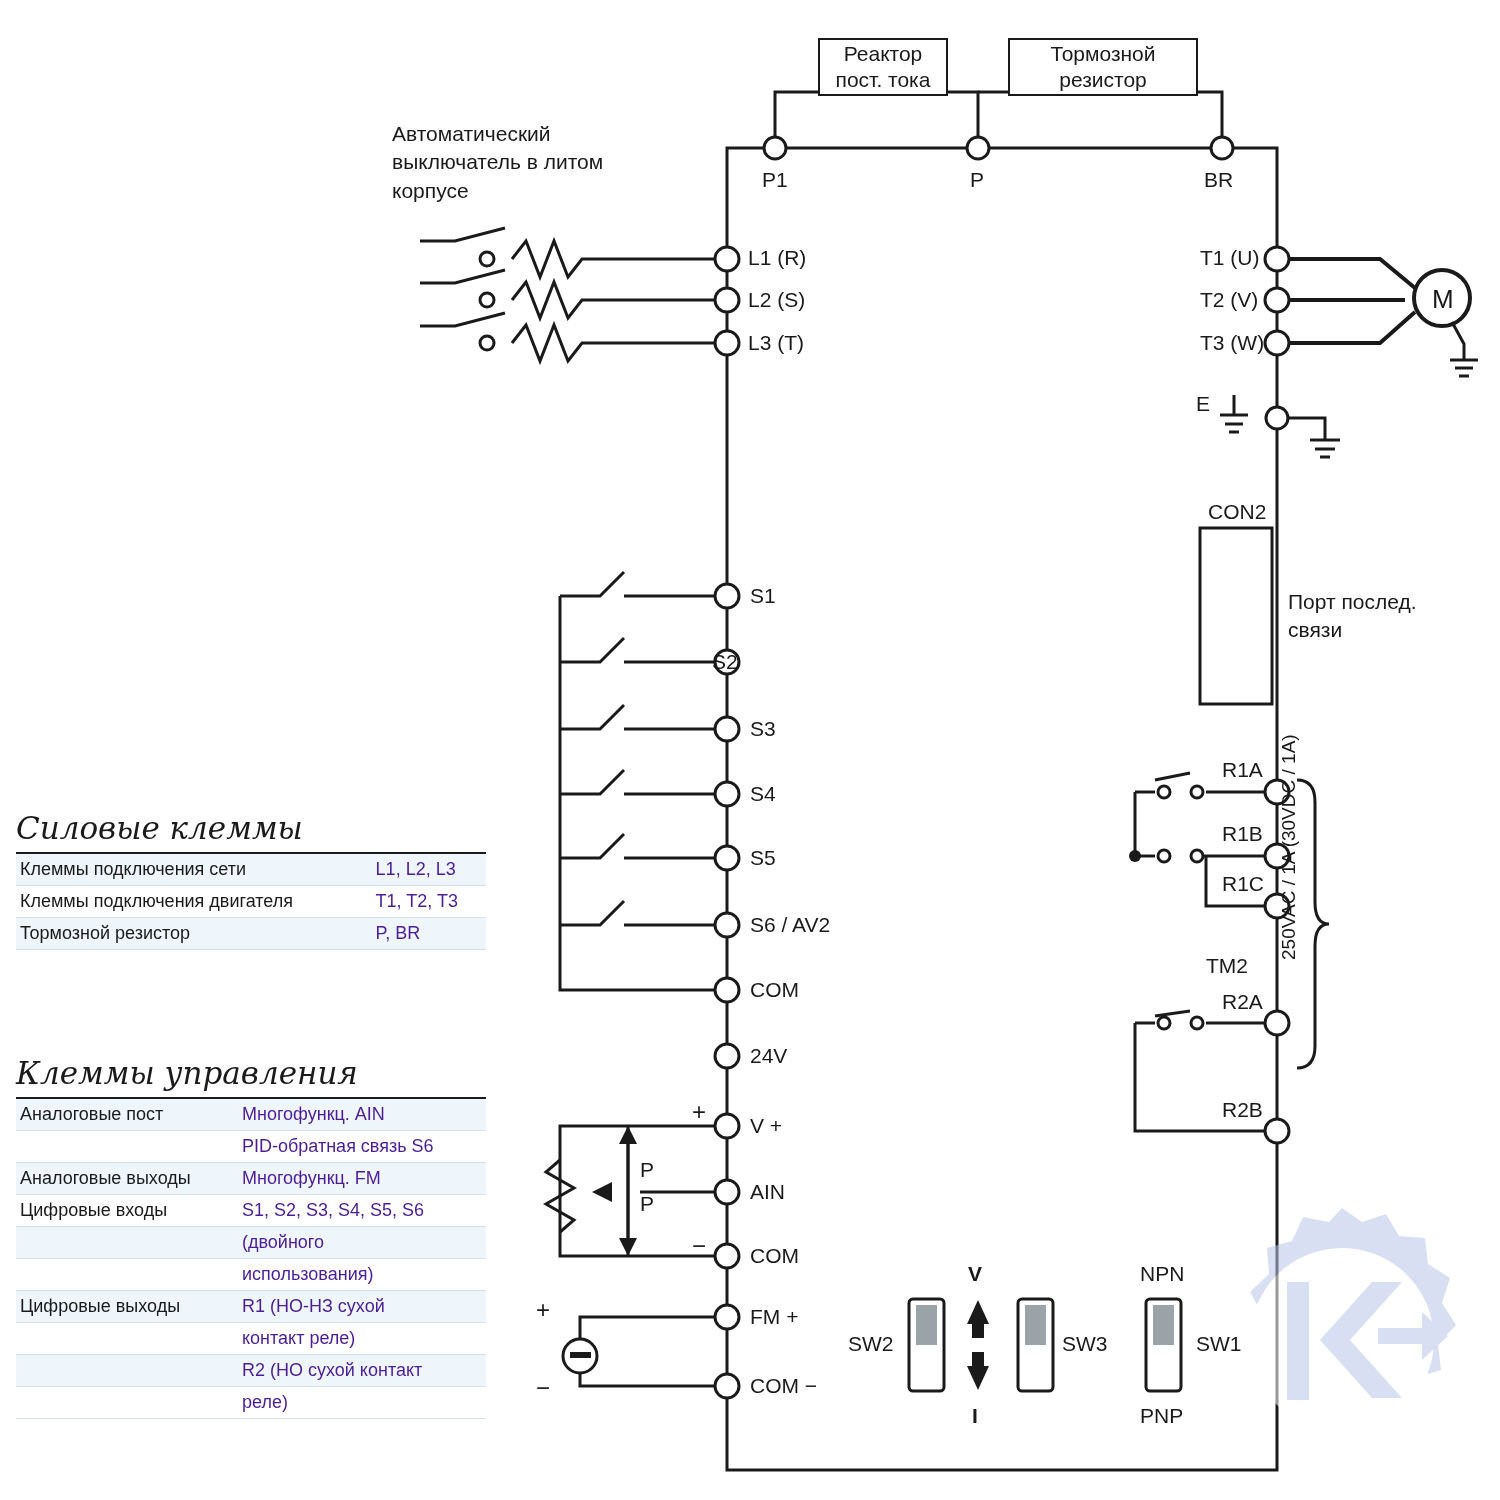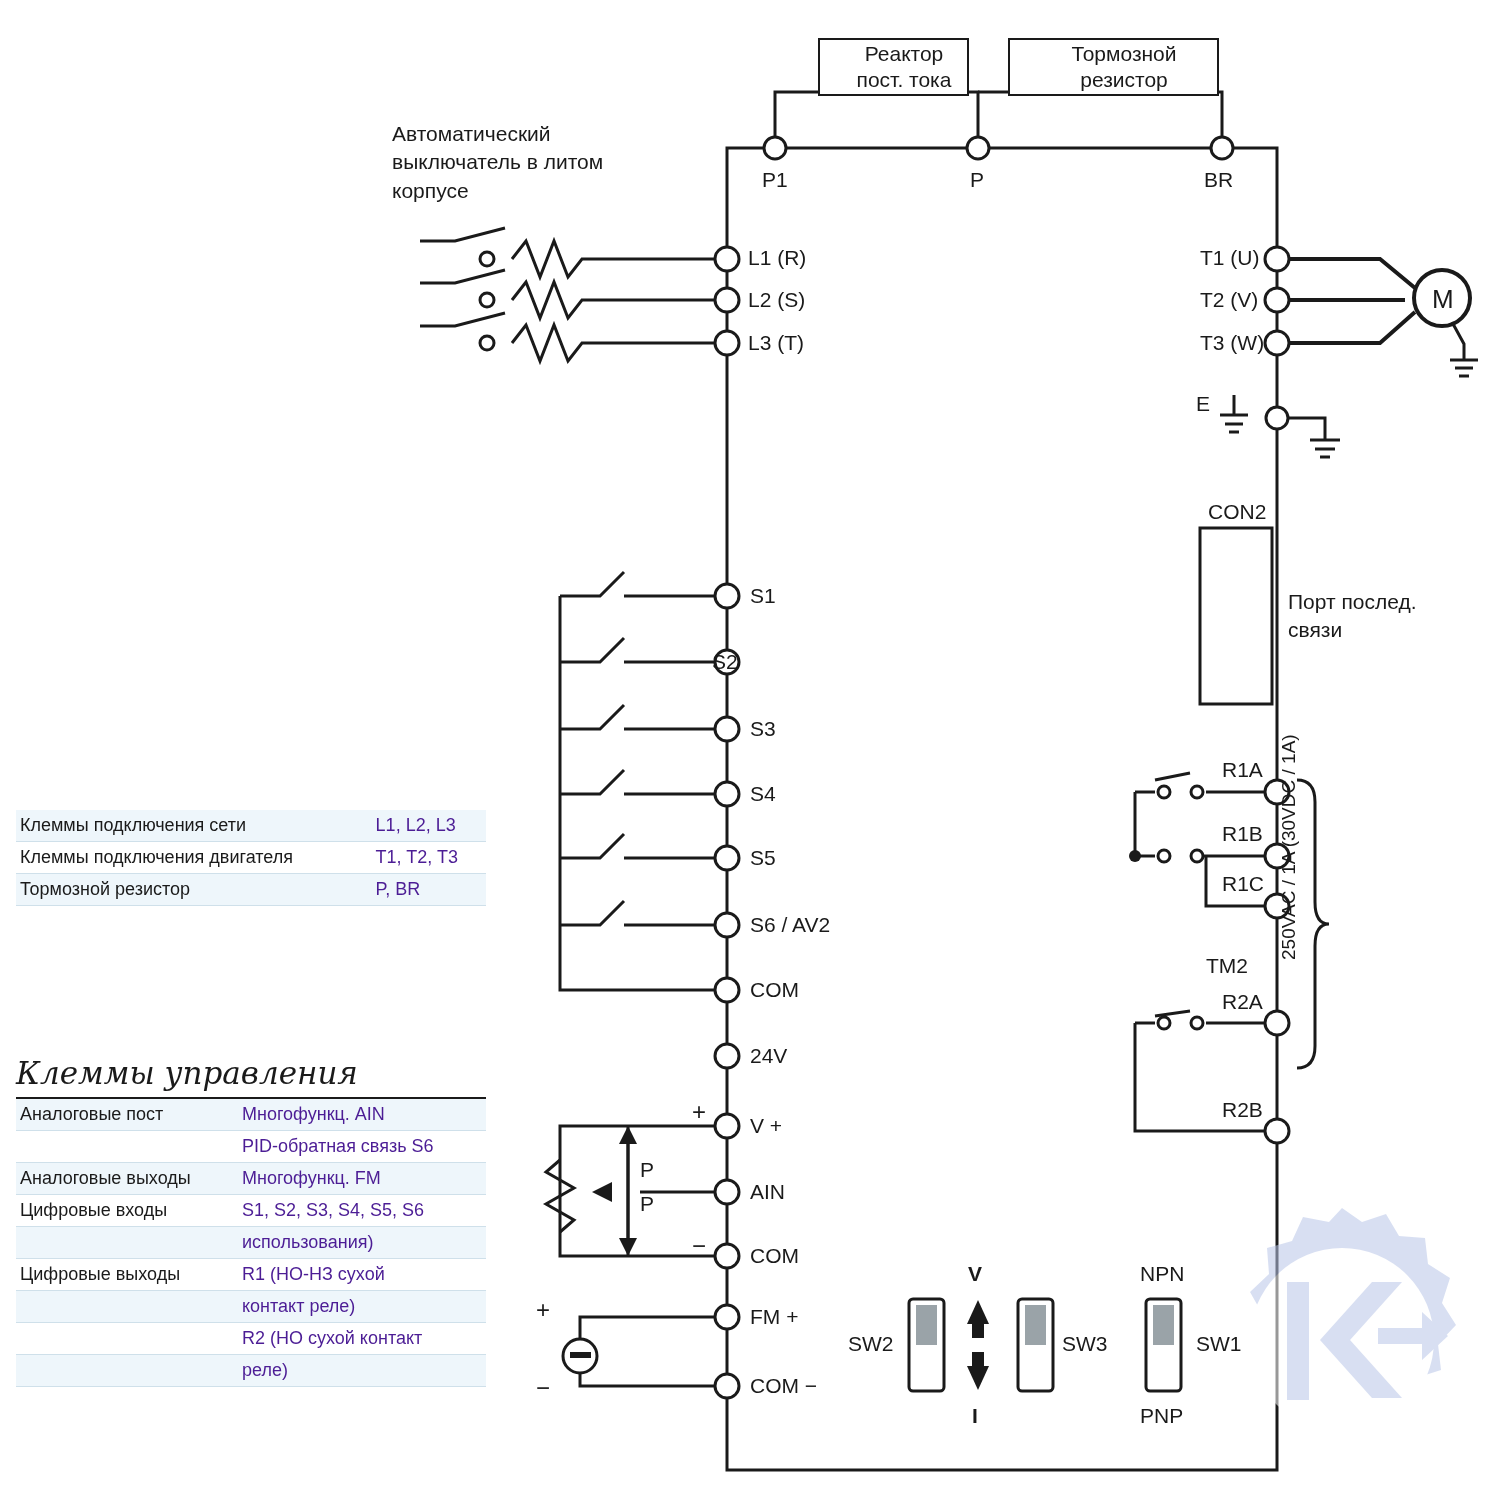--- a/index.html
+++ b/index.html
@@ -1,19 +1,19 @@
 <!DOCTYPE html>
 <html><head>
 <meta charset="utf-8">
 <style>
   html,body{margin:0;padding:0;background:#ffffff;}
   body{width:1500px;height:1500px;position:relative;font-family:"Liberation Sans",sans-serif;color:#1a1a1a;overflow:hidden;}
   #canvas{position:absolute;left:0;top:0;width:1500px;height:1500px;}
   .lbl{position:absolute;font-size:21px;color:#1a1a1a;white-space:nowrap;}
-  .box{position:absolute;border:2px solid #1a1a1a;background:#fff;display:flex;align-items:center;justify-content:center;text-align:center;font-size:21px;line-height:1.25;padding-left:21px;}
+  .box{position:absolute;border:2px solid #1a1a1a;background:#fff;display:flex;align-items:center;justify-content:center;text-align:center;font-size:21px;line-height:1.25;}
   .note{position:absolute;font-size:21px;line-height:1.35;white-space:pre-line;}
 
   
   .tbl-wrap{position:absolute;width:470px;}
   .tbl-title{font-family:"DejaVu Serif",serif;font-style:italic;font-size:31px;color:#1a1a1a;padding-bottom:6px;border-bottom:2px solid #1a1a1a;margin-bottom:0;}
   table.spec{border-collapse:collapse;width:100%;font-size:18px;}
   table.spec td{padding:5px 4px;vertical-align:top;border-bottom:1px solid #cfe0ea;}
   table.spec tr:nth-child(odd) td{background:#eef6fb;}
   table.spec tr:nth-child(even) td{background:#ffffff;}
   td.val{color:#4c1d95;}
@@ -277,20 +277,21 @@
 
 <div class="lbl" style="left:848px;top:1332px;">SW2</div>
 <div class="lbl" style="left:1062px;top:1332px;">SW3</div>
 <div class="lbl" style="left:1196px;top:1332px;">SW1</div>
 <div class="lbl" style="left:968px;top:1262px;font-weight:bold;">V</div>
 <div class="lbl" style="left:972px;top:1404px;font-weight:bold;">I</div>
 <div class="lbl" style="left:1140px;top:1262px;">NPN</div>
 <div class="lbl" style="left:1140px;top:1404px;">PNP</div>
 
 <div class="tbl-wrap" style="left:16px;top:810px;">
+  <div class="tbl-title">Силовые клеммы</div>
   <table class="spec">
     <tbody>
       <tr>
         <td>Клеммы подключения сети</td>
         <td class="val">L1, L2, L3</td>
       </tr>
       <tr>
         <td>Клеммы подключения двигателя</td>
         <td class="val">T1, T2, T3</td>
       </tr>
@@ -314,20 +315,24 @@
         <td></td>
         <td class="val">PID-обратная связь S6</td>
       </tr>
       <tr>
         <td>Аналоговые выходы</td>
         <td class="val">Многофункц. FM</td>
       </tr>
       <tr>
         <td>Цифровые входы</td>
         <td class="val">S1, S2, S3, S4, S5, S6</td>
+      </tr>
+      <tr class="sub">
+        <td></td>
+        <td class="val">(двойного</td>
       </tr>
       <tr>
         <td></td>
         <td class="val">использования)</td>
       </tr>
       <tr class="sub">
         <td>Цифровые выходы</td>
         <td class="val">R1 (НО-НЗ сухой</td>
       </tr>
       <tr>

